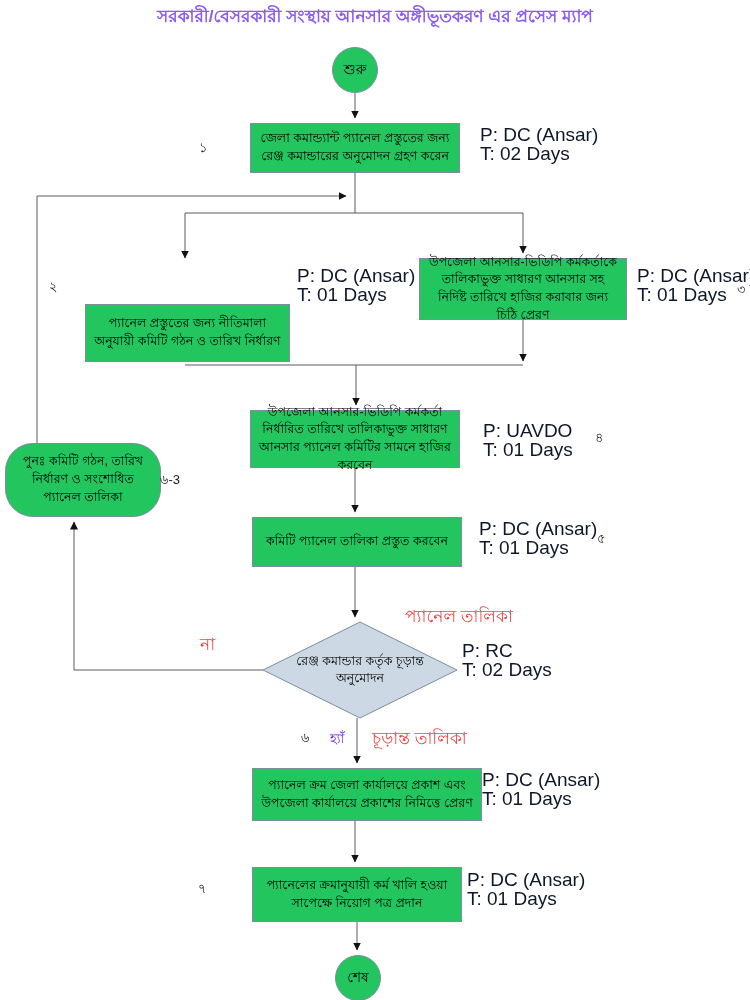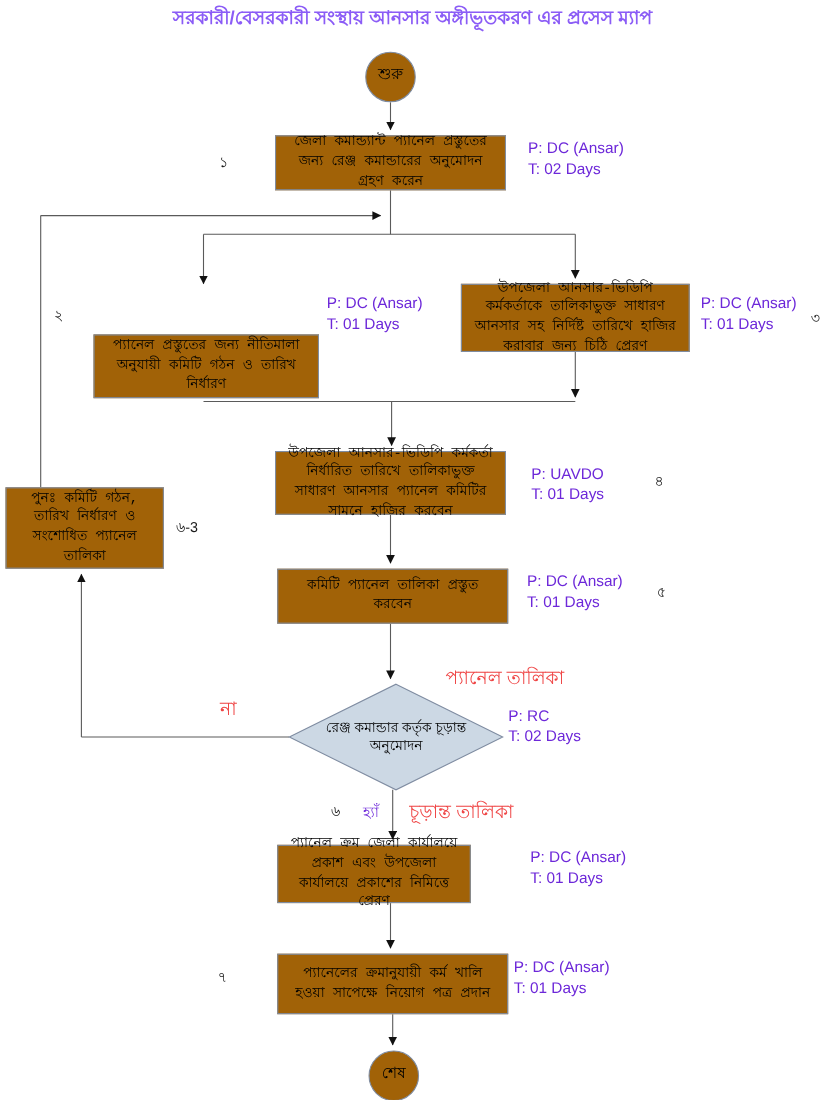--- a/index.html
+++ b/index.html
@@ -5,30 +5,30 @@
   html,body{margin:0;padding:0;background:#ffffff;}
   #canvas{
     position:relative;width:750px;height:1000px;background:#ffffff;overflow:hidden;
     font-family:"Liberation Sans","DejaVu Sans",sans-serif;color:#000;
   }
   .page-title{
     position:absolute;top:3px;left:0;width:100%;text-align:center;
     font-size:17px;font-weight:bold;color:#8b5cf6;
   }
   .node{
-    position:absolute;background:#a16207;border:1px solid #7f8ca1;
+    position:absolute;background:#22c55e;border:1px solid #7f8ca1;
     display:flex;align-items:center;justify-content:center;text-align:center;
-    font-size:12.5px;line-height:1.42;padding:2px 6px;box-sizing:border-box;font-family:Liberation Mono, monospace;
+    font-size:12.5px;line-height:1.42;padding:2px 6px;box-sizing:border-box;
   }
   .terminal{border-radius:50%;font-size:14px;}
   .diamond-label{
     position:absolute;display:flex;align-items:center;justify-content:center;
     text-align:center;font-size:12.5px;line-height:1.4;background:transparent;border:none;
   }
-  .note{position:absolute;font-size:14px;line-height:19px;color:#6d28d9;white-space:nowrap;}
+  .note{position:absolute;font-size:19px;line-height:19px;color:#0f172a;white-space:nowrap;}
   .num{position:absolute;font-size:13px;color:#1a1a1a;}
   .lbl-big{position:absolute;font-size:17px;color:#ef4444;white-space:nowrap;}
   .lbl-small{position:absolute;font-size:13px;color:#6d28d9;white-space:nowrap;}
   svg.connectors{position:absolute;top:0;left:0;width:750px;height:1000px;}
 </style>
 </head>
 <body>
 
 <div id="canvas">
 
@@ -99,21 +99,21 @@
 
   <div class="node" style="left:250px;top:410px;width:210px;height:58px;">
     <span>উপজেলা আনসার-ভিডিপি কর্মকর্তা নির্ধারিত তারিখে তালিকাভুক্ত সাধারণ আনসার প্যানেল কমিটির সামনে হাজির করবেন</span>
   </div>
   <div class="note" style="left:483px;top:421px;">
     <div>P: UAVDO</div>
     <div>T: 01 Days</div>
   </div>
   <div class="num" style="left:595px;top:428px;">৪</div>
 
-  <div class="node" style="left:5px;top:443px;width:144px;height:74px;">
+  <div class="node" style="left:5px;top:443px;width:156px;height:74px;border-radius:28px;">
     <span>পুনঃ কমিটি গঠন, তারিখ নির্ধারণ ও সংশোধিত প্যানেল তালিকা</span>
   </div>
   <div class="num" style="left:160px;top:470px;">৬-3</div>
 
   <div class="node" style="left:252px;top:517px;width:210px;height:50px;">
     <span>কমিটি প্যানেল তালিকা প্রস্তুত করবেন</span>
   </div>
   <div class="note" style="left:479px;top:519px;">
     <div>P: DC (Ansar)</div>
     <div>T: 01 Days</div>
@@ -124,21 +124,21 @@
   <div class="diamond-label" style="left:285px;top:642px;width:150px;height:56px;">রেঞ্জ কমান্ডার কর্তৃক চূড়ান্ত অনুমোদন</div>
   <div class="note" style="left:462px;top:641px;">
     <div>P: RC</div>
     <div>T: 02 Days</div>
   </div>
   <div class="lbl-big" style="left:200px;top:631px;">না</div>
   <div class="num" style="left:301px;top:728px;">৬</div>
   <div class="lbl-small" style="left:330px;top:729px;">হ্যাঁ</div>
   <div class="lbl-big" style="left:372px;top:725px;">চূড়ান্ত তালিকা</div>
 
-  <div class="node" style="left:252px;top:768px;width:176px;height:53px;">
+  <div class="node" style="left:252px;top:768px;width:230px;height:53px;">
     <span>প্যানেল ক্রম জেলা কার্যালয়ে প্রকাশ এবং উপজেলা কার্যালয়ে প্রকাশের নিমিত্তে প্রেরণ</span>
   </div>
   <div class="note" style="left:482px;top:770px;">
     <div>P: DC (Ansar)</div>
     <div>T: 01 Days</div>
   </div>
 
   <div class="node" style="left:252px;top:867px;width:210px;height:55px;">
     <span>প্যানেলের ক্রমানুযায়ী কর্ম খালি হওয়া সাপেক্ষে নিয়োগ পত্র প্রদান</span>
   </div>

